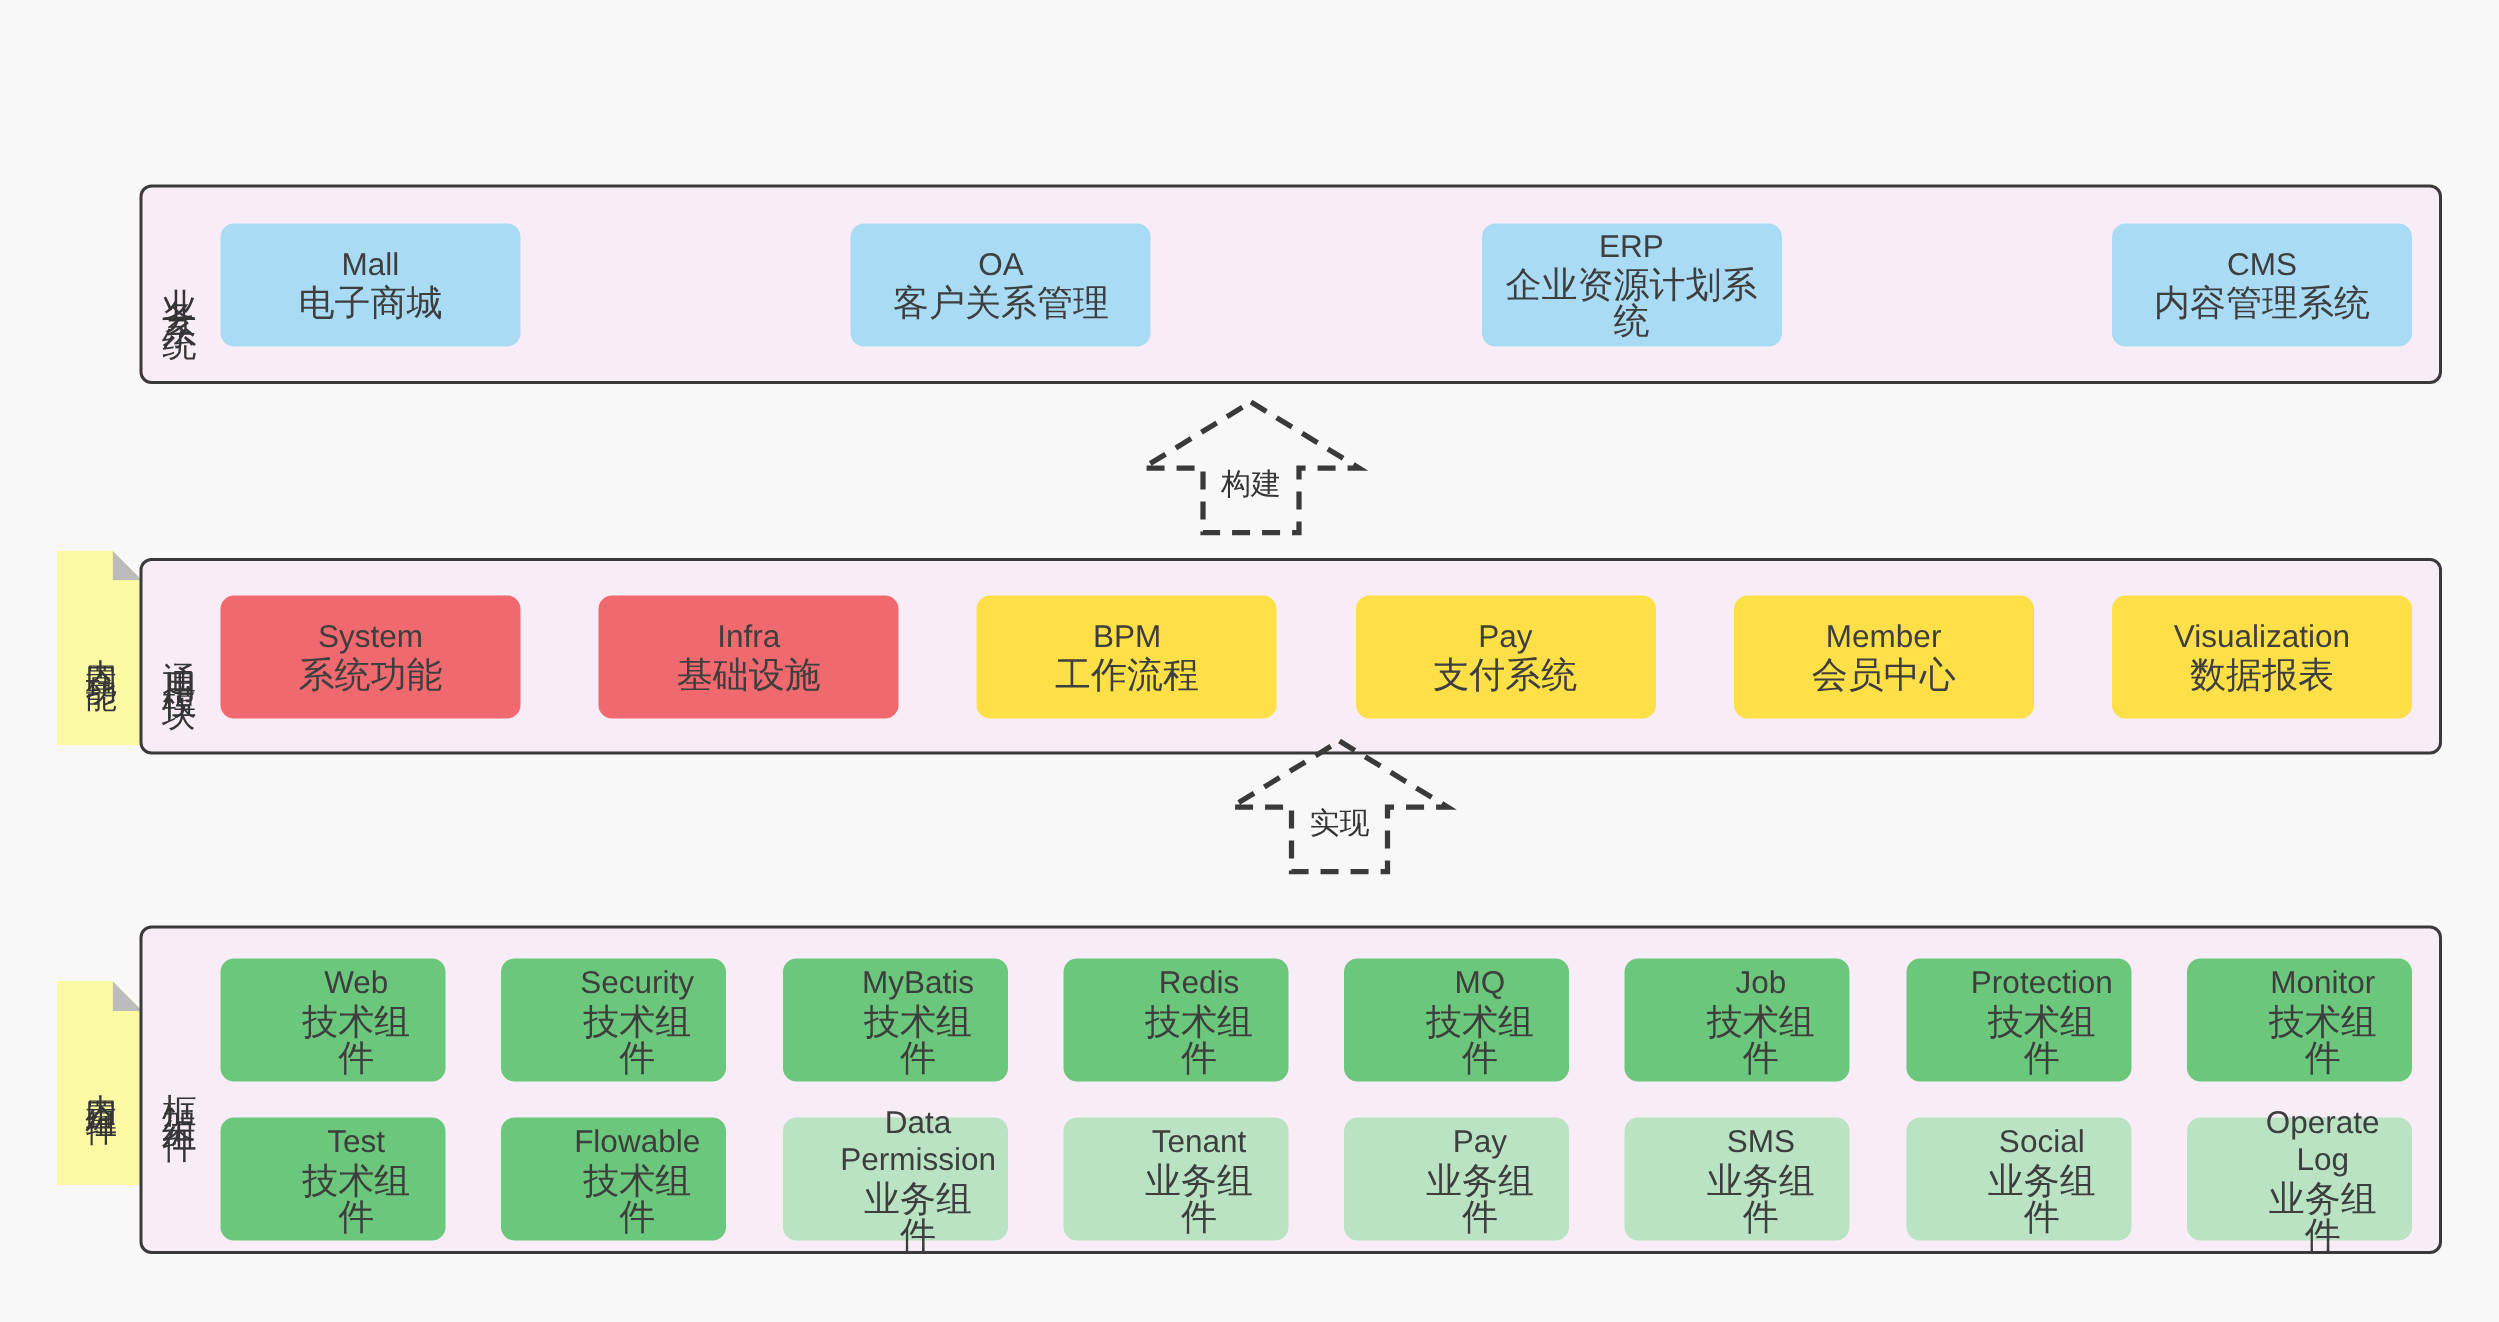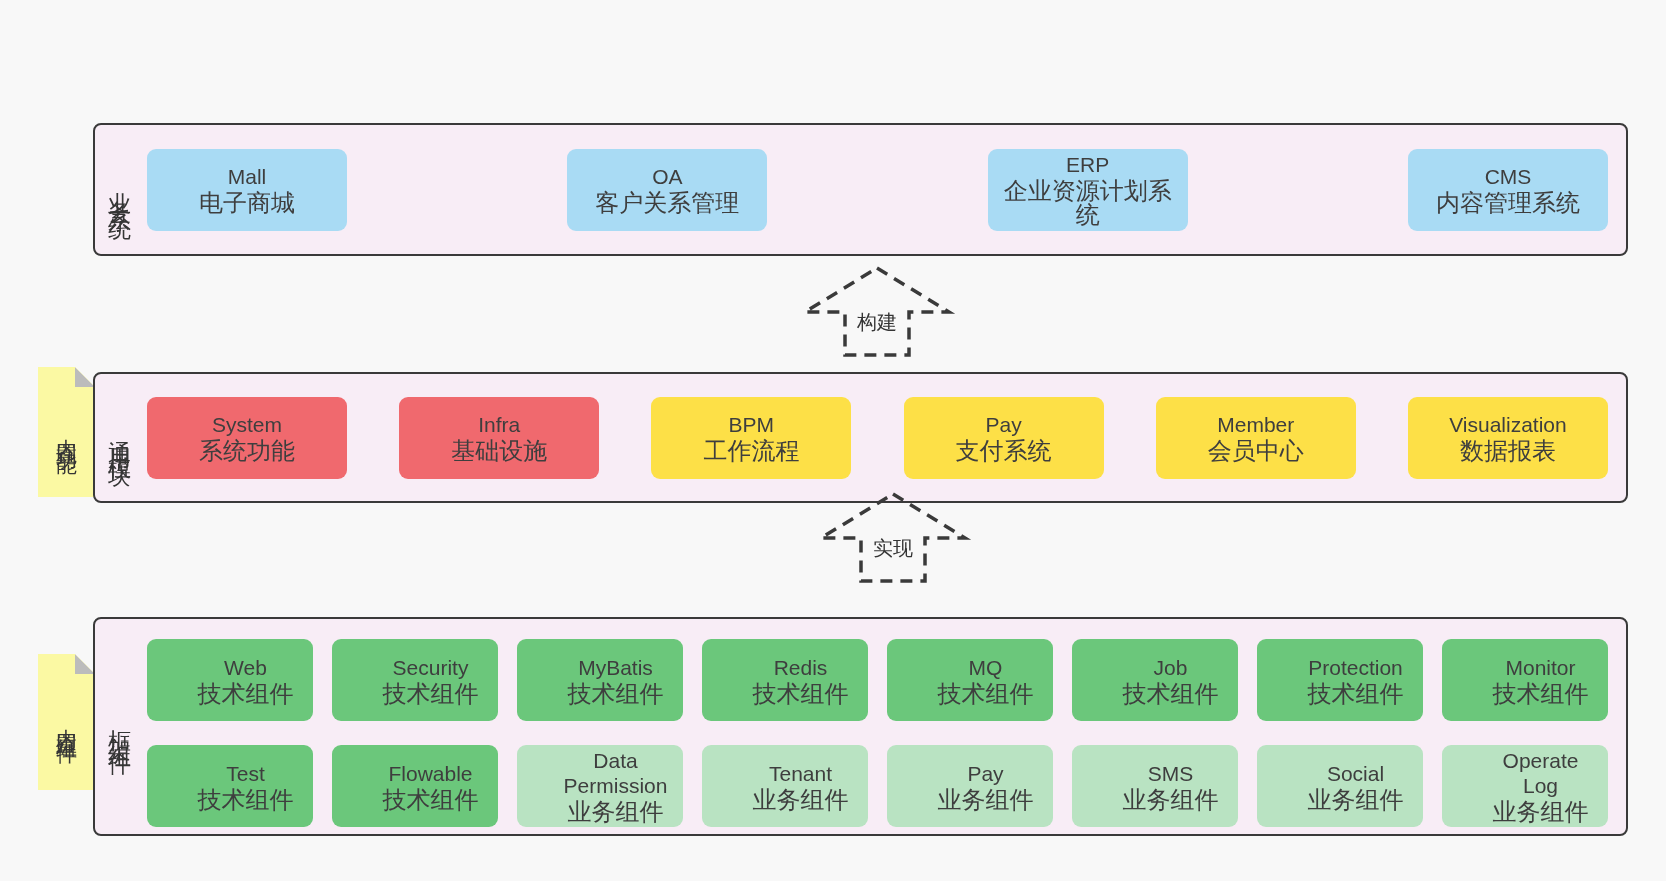--- a/index.html
+++ b/index.html
@@ -37,21 +37,21 @@
   #band-components .row1{top:20px;}
   #band-components .row2{top:126px;}
   
   .box{
     box-sizing:border-box;
     height:82px;border-radius:9px;
     display:flex;flex-direction:column;justify-content:center;align-items:center;
     text-align:center;padding:4px 14px;
   }
   .w200{width:200px;}
-  .w150{width:166px;padding-left:45px;}
+  .w150{width:150px;padding-left:45px;}
   .box .t{font-size:21px;line-height:25px;}
   .box .s{font-size:24px;line-height:24px;margin-top:2px;}
   .blue{background:#a9dbf4;}
   .red{background:#f0696e;}
   .pink{background:#fde047;}
   .green{background:#6bc77b;}
   .green-light{background:#b9e3c2;}
   
   .note{
     position:absolute;left:38px;width:57px;
@@ -66,21 +66,21 @@
   }
   #note-modules{top:367px;height:130px;}
   #note-components{top:654px;height:136px;}
   .note-label{
     writing-mode:vertical-rl;text-orientation:upright;
     font-size:21px;letter-spacing:5px;color:#353535;
     white-space:nowrap;
   }
   
   .arrow{position:absolute;width:160px;height:95px;}
-  #arrow-build{left:797px;top:264px;}
+  #arrow-build{left:754px;top:264px;}
   #arrow-implement{left:813px;top:490px;}
   .arrow svg{position:absolute;left:0;top:0;}
   .arrow-label{
     position:absolute;left:50%;top:44px;transform:translateX(-50%);
     background:#f8f8f8;padding:1px 3px;
     font-size:20px;color:#353535;white-space:nowrap;
   }
 </style>
 </head>
 <body>

